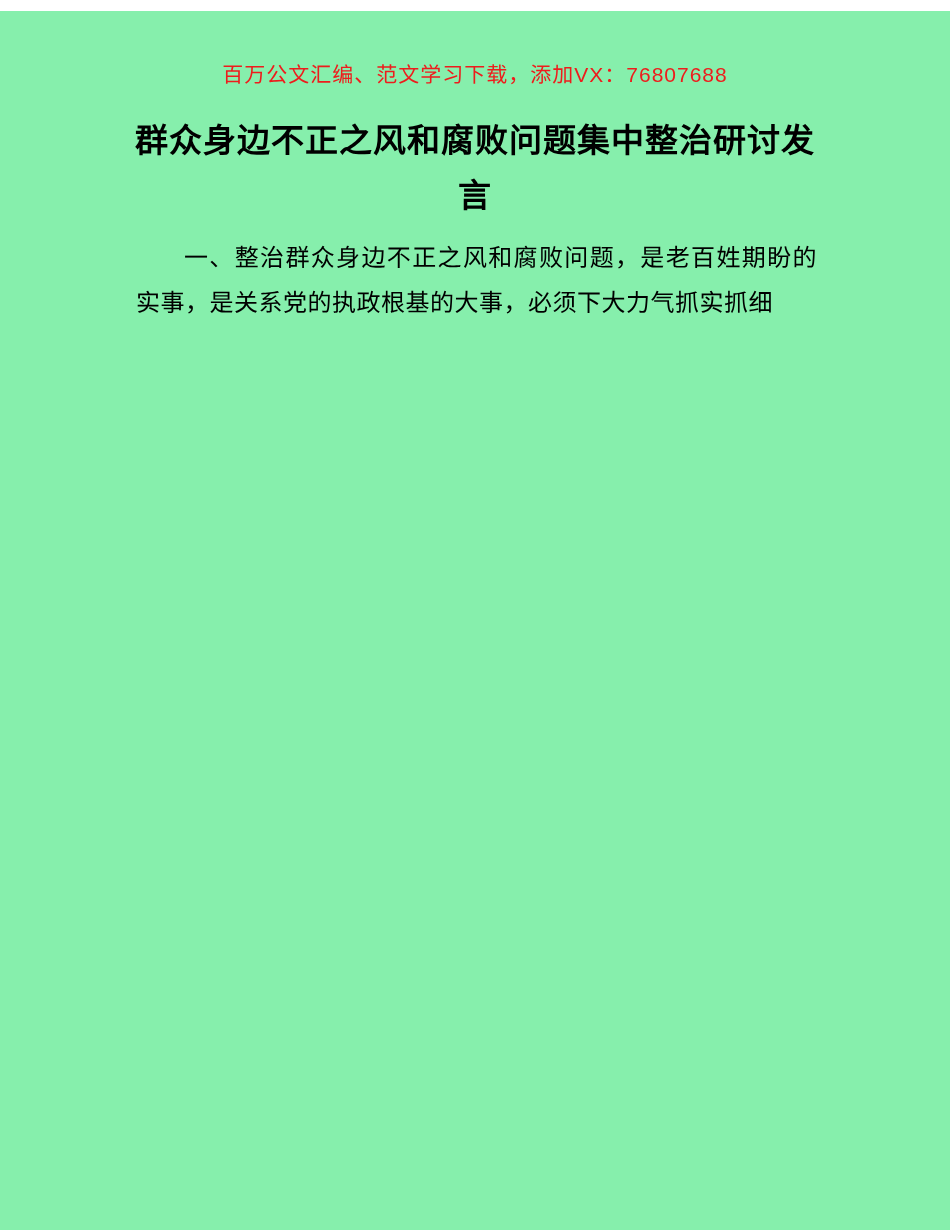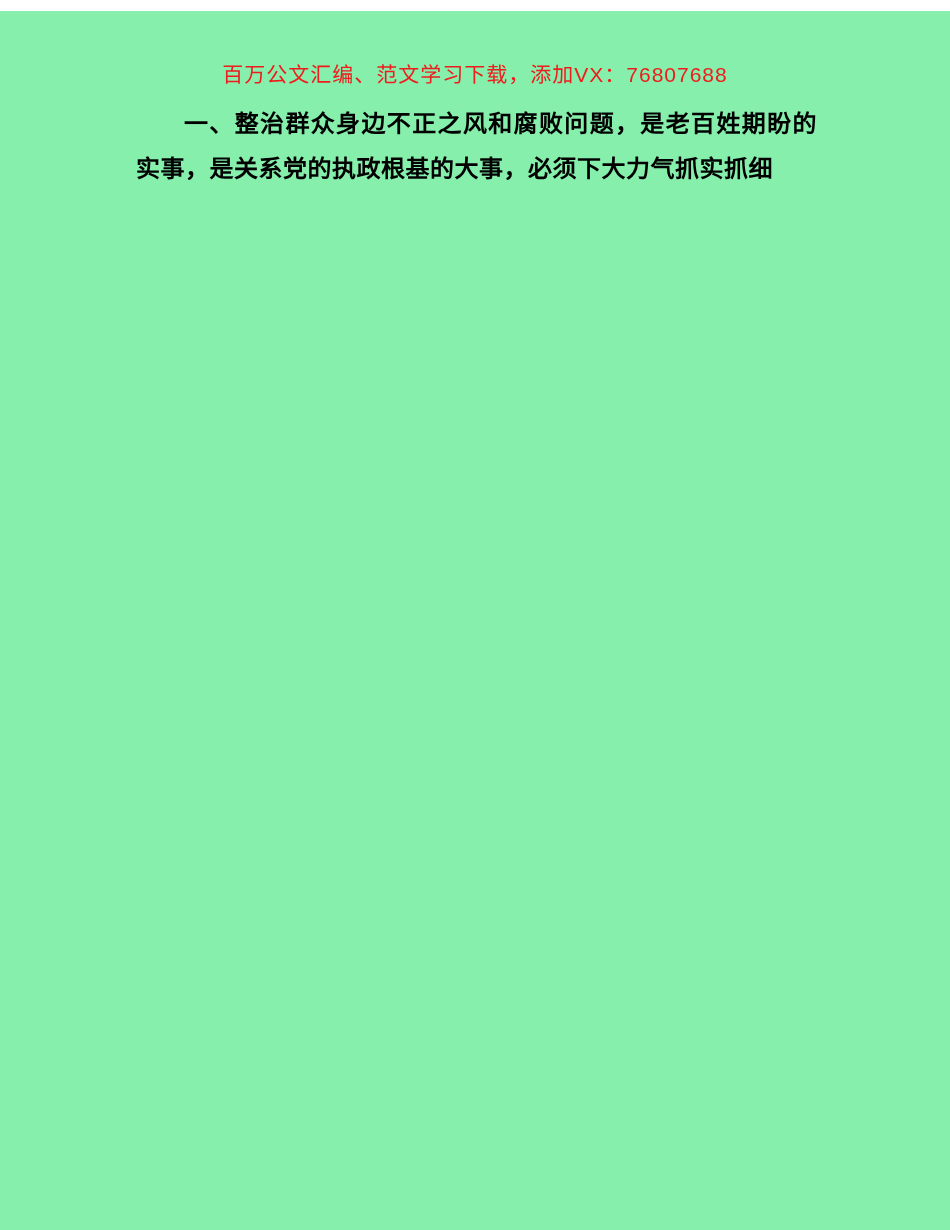--- a/index.html
+++ b/index.html
@@ -42,28 +42,29 @@
     font-size: 24px;
     line-height: 45px;
     text-align: justify;
     text-justify: inter-ideograph;
     text-indent: 2em;
     letter-spacing: 0.5px;
     color: #000000;
     word-break: break-all;
   }
   .content p.para-heading {
-    font-weight: bold;
+    font-weight: normal;
   }
 </style>
 </head>
 <body>
 
 <div class="page">
 
   <div class="watermark-header">百万公文汇编、范文学习下载，添加VX：76807688</div>
 
+  <h1 class="doc-title">群众身边不正之风和腐败问题集中整治研讨发言</h1>
 
   <div class="content">
     <p class="para-heading">一、整治群众身边不正之风和腐败问题，是老百姓期盼的实事，是关系党的执政根基的大事，必须下大力气抓实抓细</p>
   </div>
 
 </div>
 
 </body></html>

